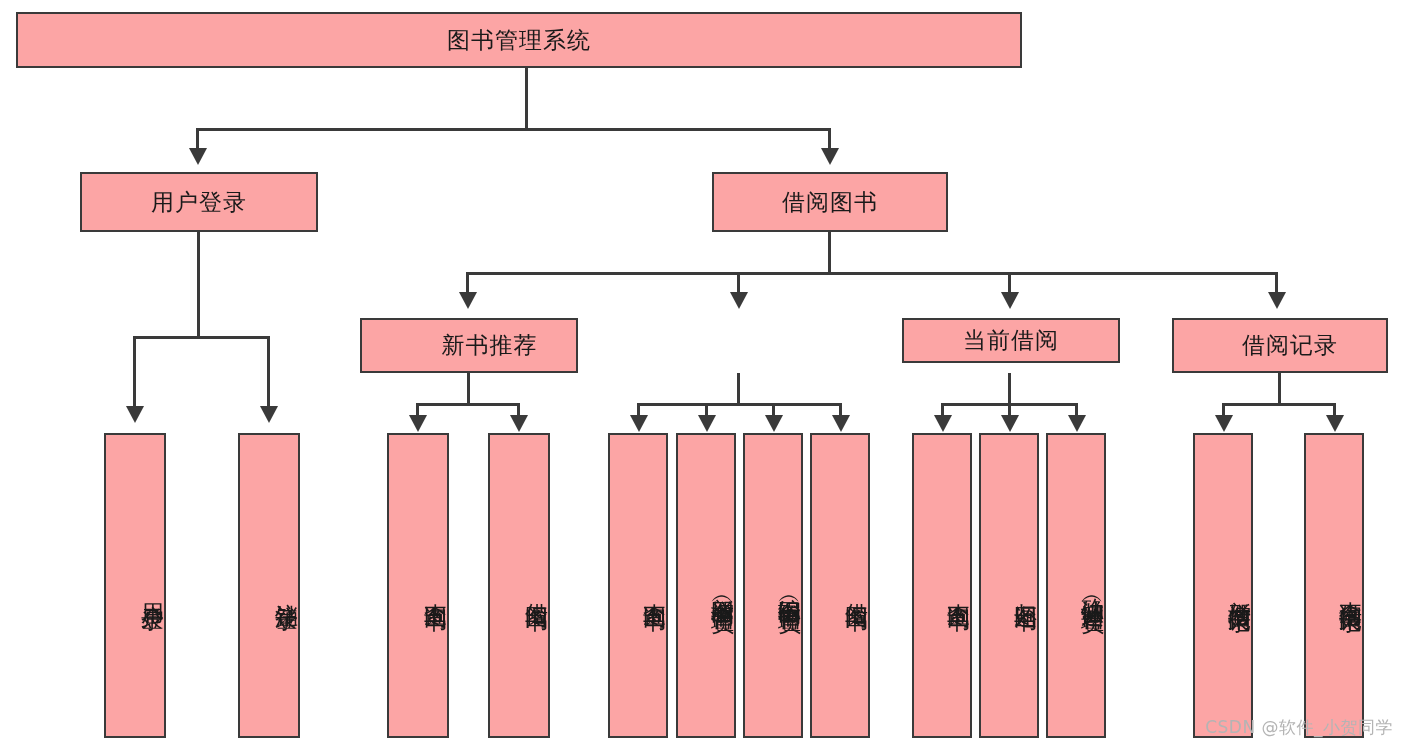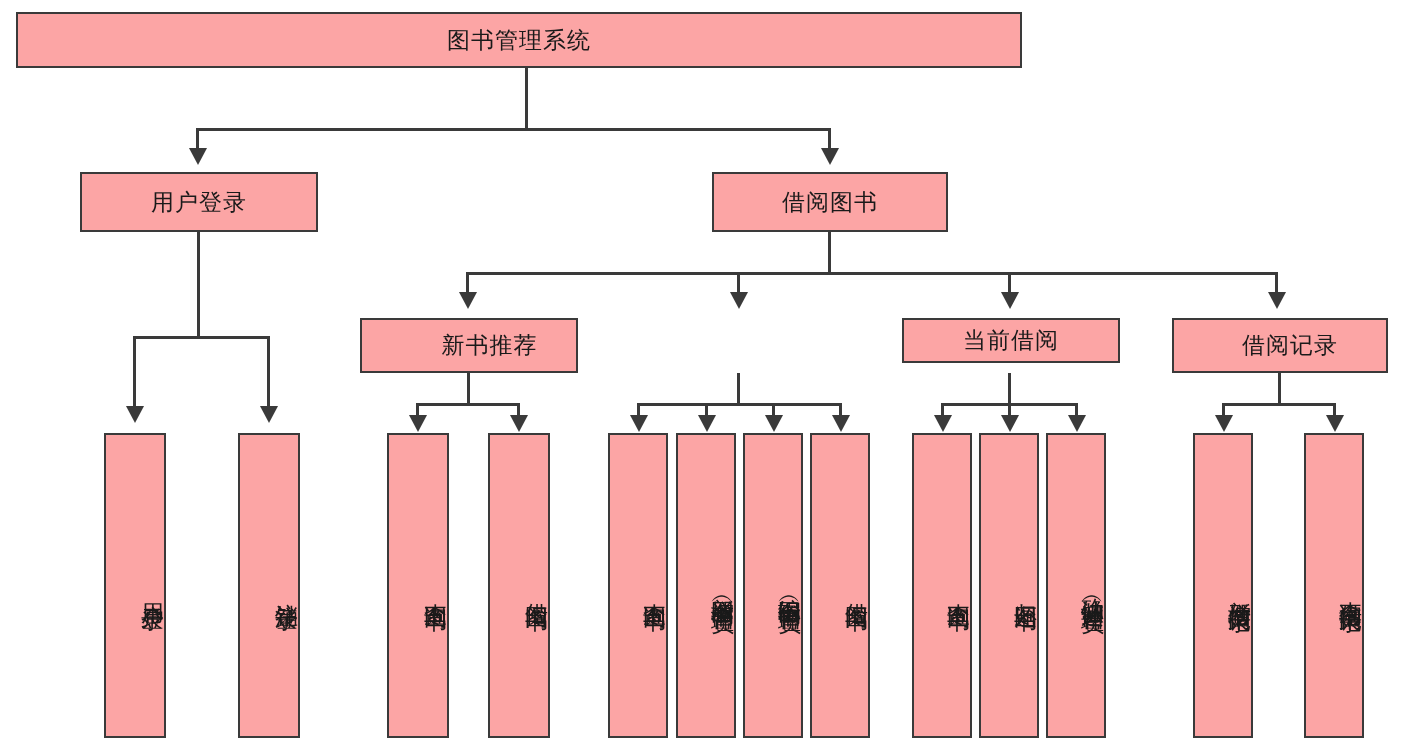--- a/index.html
+++ b/index.html
@@ -197,14 +197,15 @@
     <span class="label">确认归还（管理员）</span>
   </div>
 
   <div class="node vert" style="left:1193px; top:433px; width:60px; height:305px;">
     <span class="label">新增借阅记录</span>
   </div>
   <div class="node vert" style="left:1304px; top:433px; width:60px; height:305px;">
     <span class="label">查询借阅记录</span>
   </div>
 
+  <div id="watermark">CSDN @软件_小贺同学</div>
 
 </div>
 
 </body></html>

